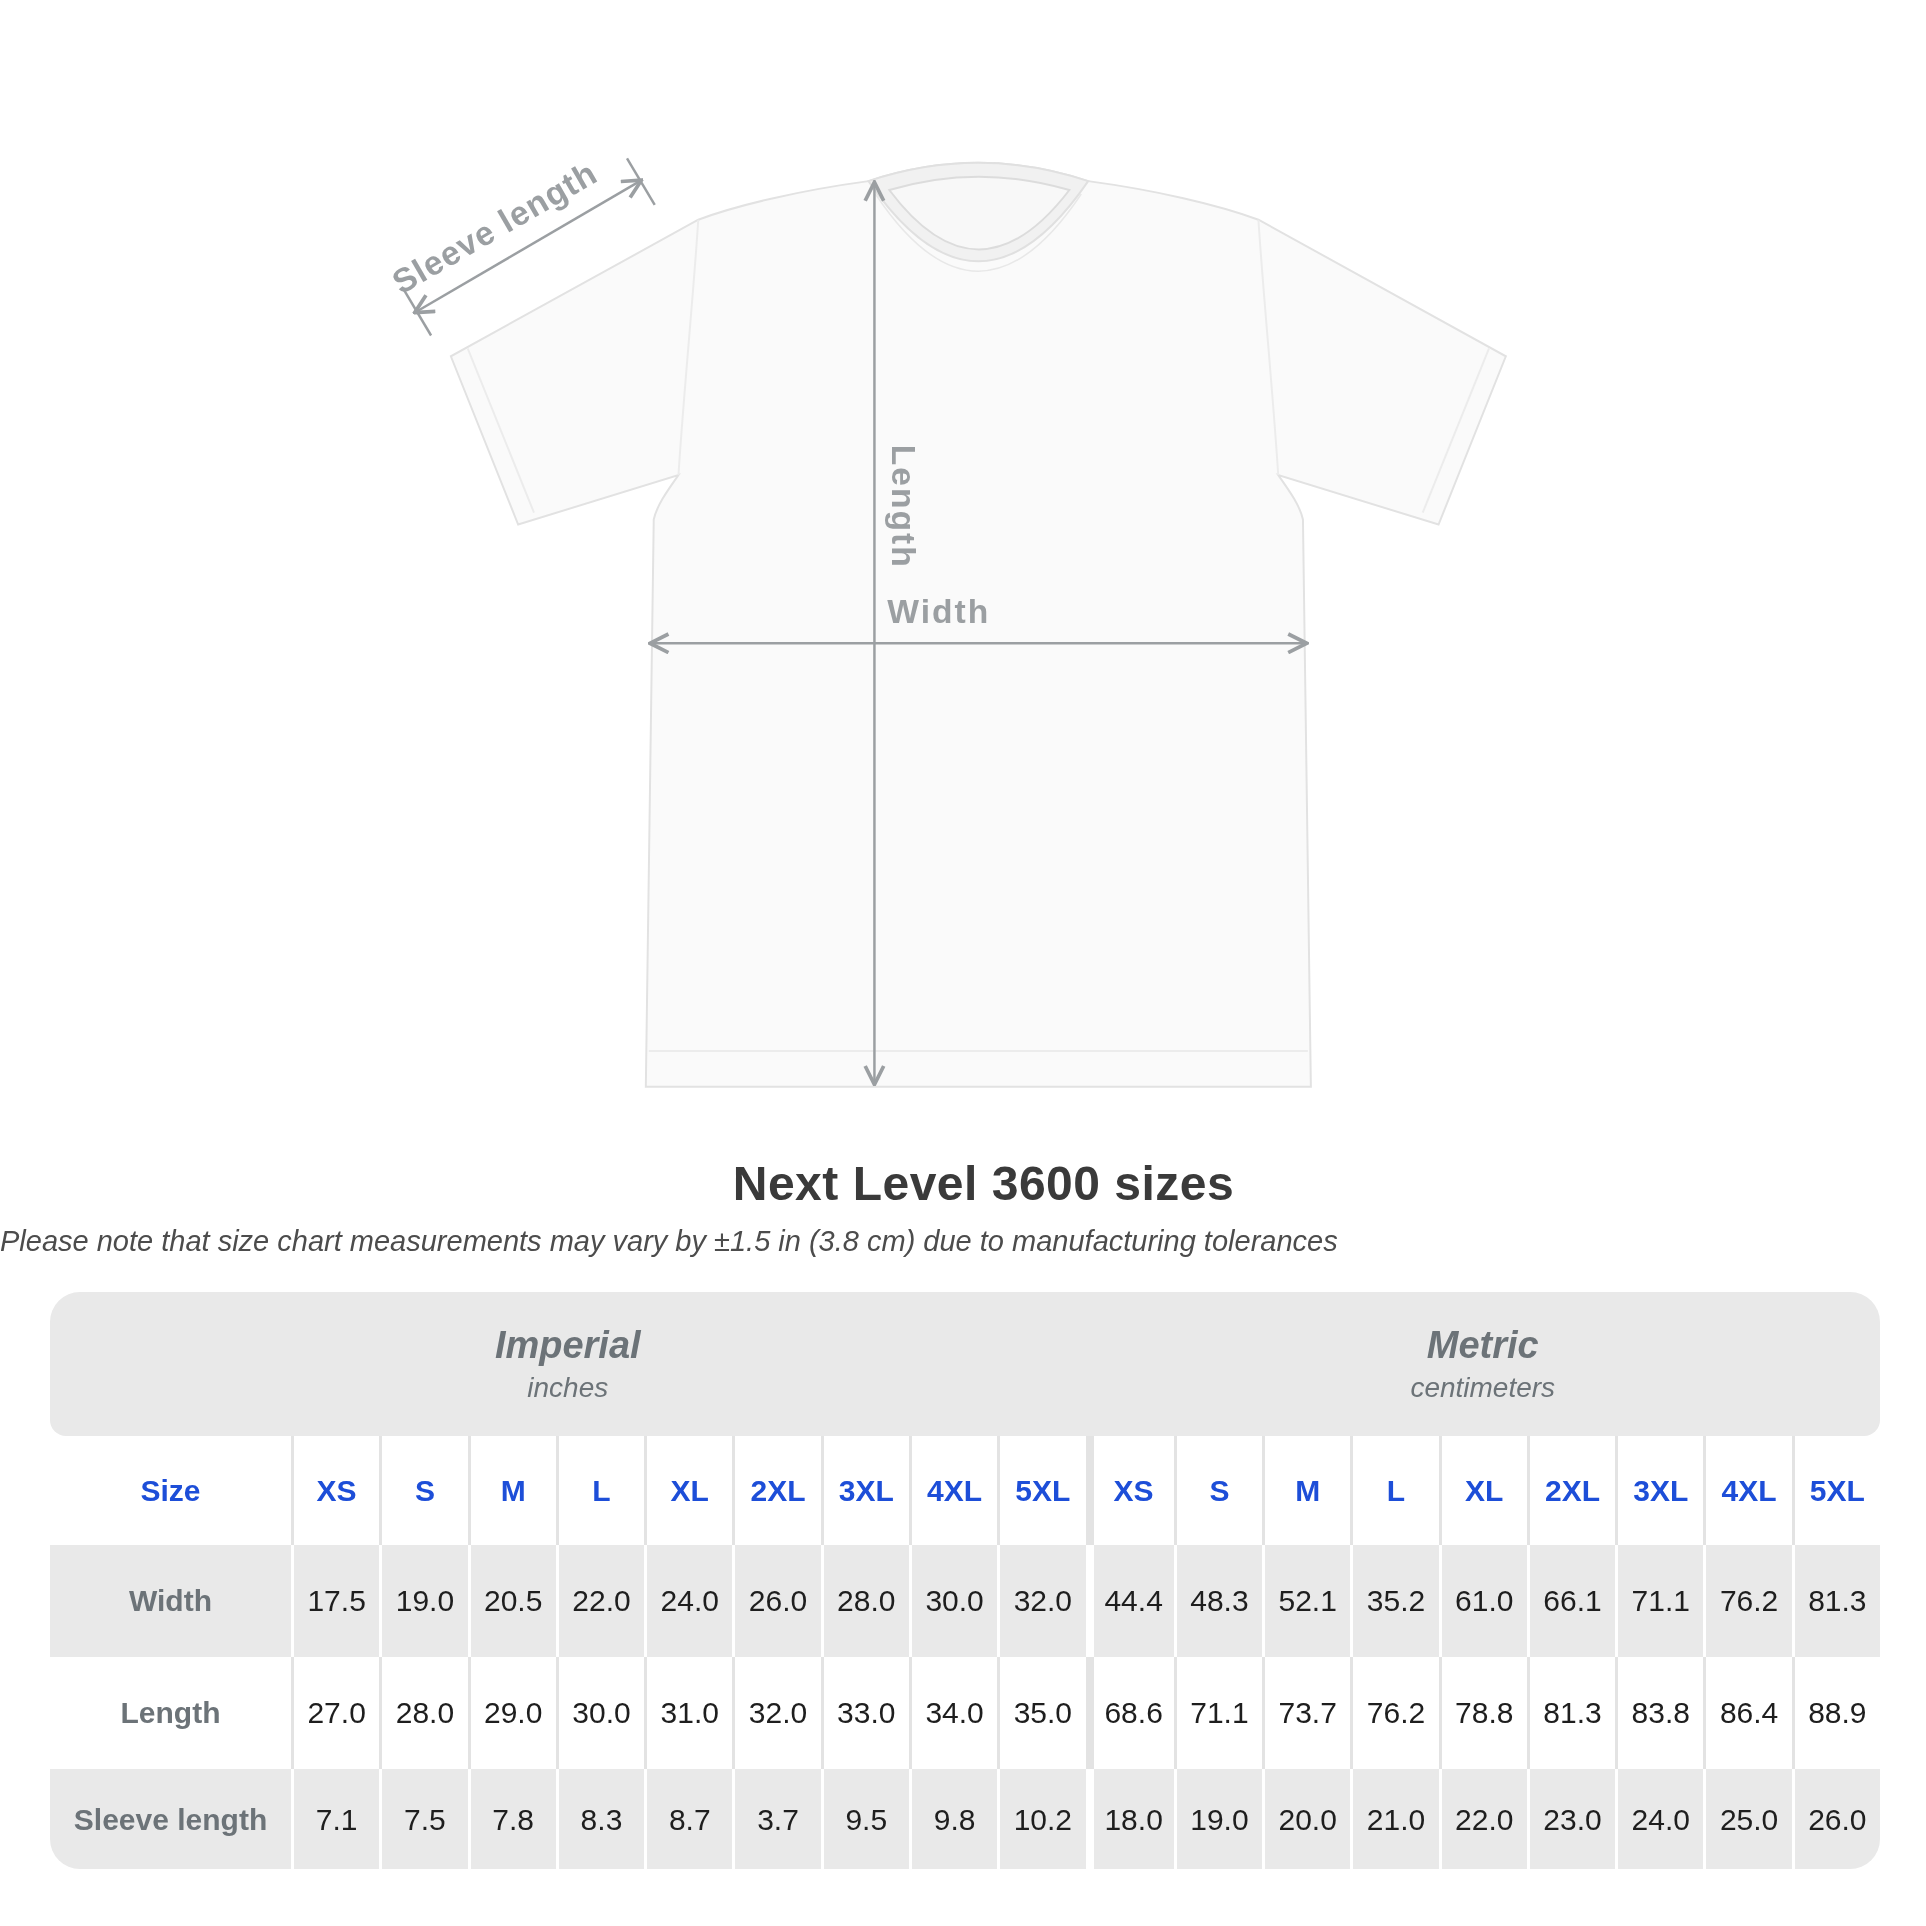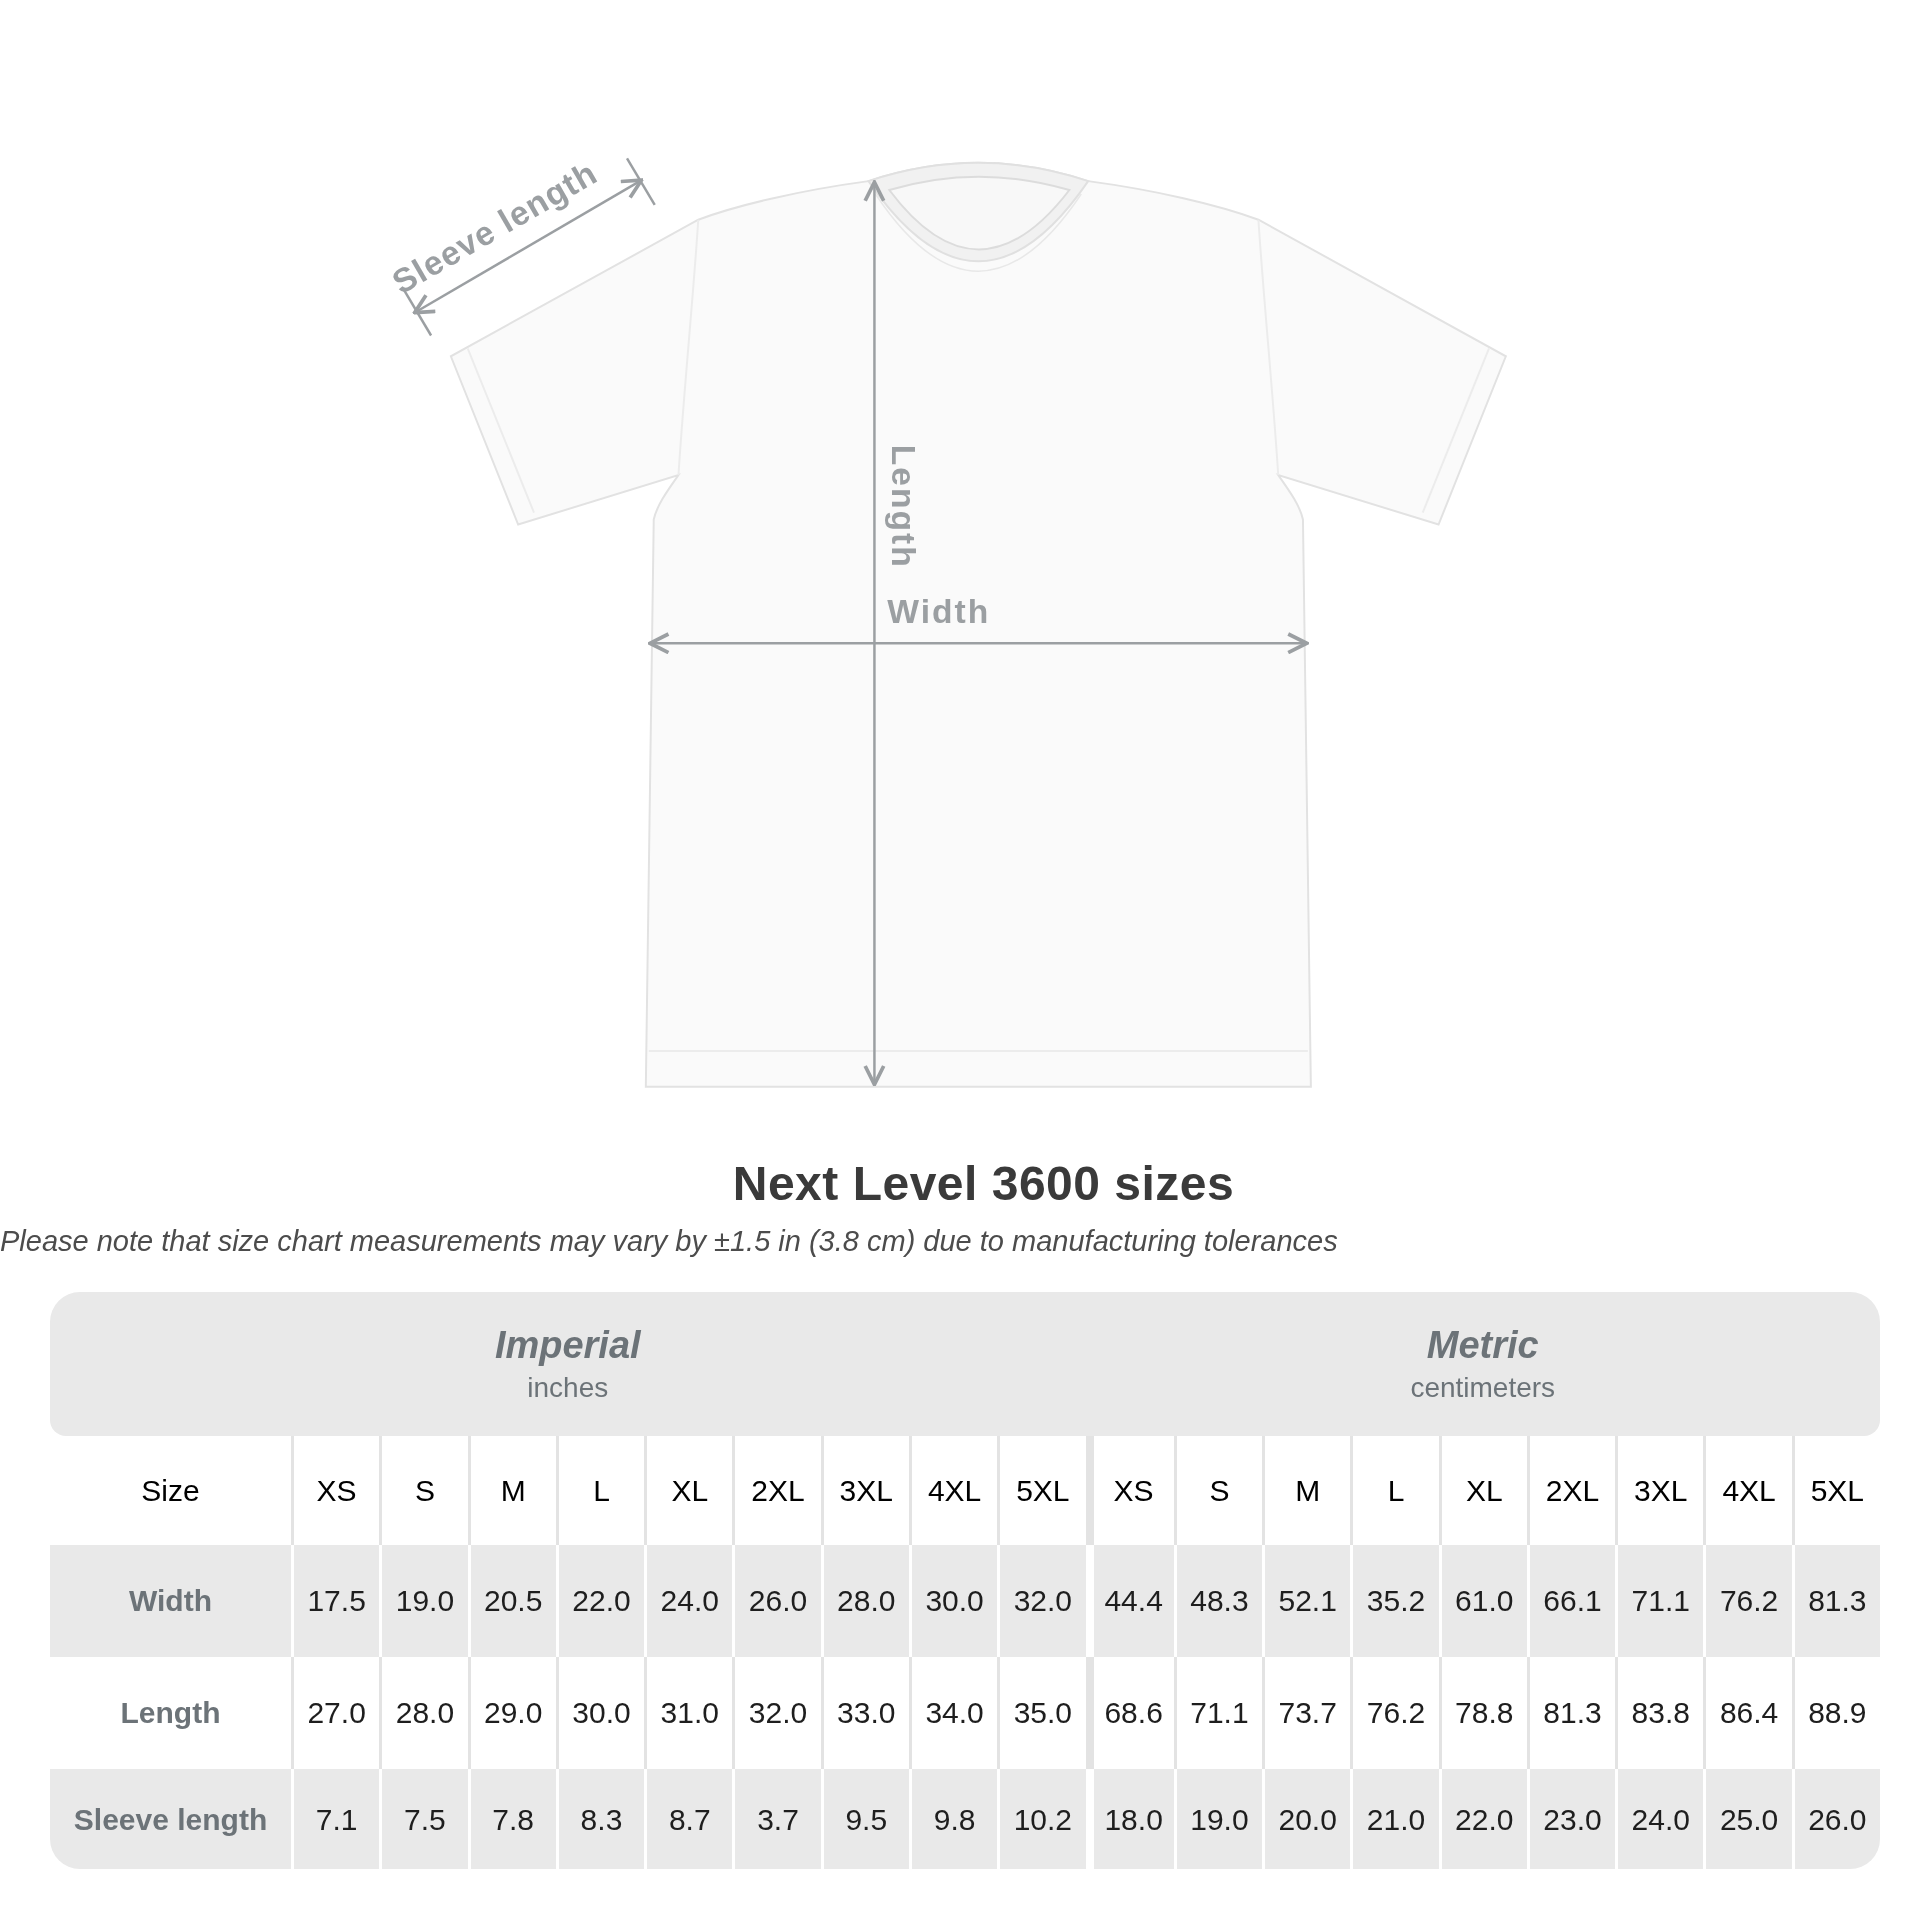--- a/index.html
+++ b/index.html
@@ -39,36 +39,36 @@
     background:#e9e9e9;
     border-radius:16px;
   }
   .group{
     display:flex;flex-direction:column;align-items:center;justify-content:center;
     color:#6c7378;
   }
   .group-imperial{grid-column:1/11;}
   .group-metric{grid-column:11/20;text-align:center;}
   .group-name{font-size:38px;font-weight:bold;font-style:italic;line-height:1.25;}
-  .group-unit{font-size:28px;line-height:1.3;}
+  .group-unit{font-size:28px;font-style:italic;line-height:1.3;}
 
   .grid{
     display:grid;
     grid-template-columns:241px repeat(18,1fr);
     grid-template-rows:109px 112px 112px 101px;
   }
   .cell{
     display:flex;align-items:center;justify-content:center;
     font-size:30px;
     color:#1e1e1e;
     border-left:3px solid #ffffff;
     box-sizing:border-box;
   }
   .cell.label-col{border-left:none;font-weight:bold;color:#6c7378;}
-  .cell.hrow{background:#ffffff;font-weight:normal;color:#000000;}
+  .cell.hrow{background:#ffffff;font-weight:bold;color:#1d4ed8;}
   .cell.hrow:not(.label-col){border-left-color:#e3e3e3;}
   .cell.white{background:#ffffff;}
   .cell.white:not(.label-col){border-left-color:#e3e3e3;}
   .cell.gray{background:#e9e9e9;border-left-color:#ffffff;}
   .cell.metric-start{border-left-width:8px;}
 </style>
 </head>
 <body>
 
 <div class="page">

